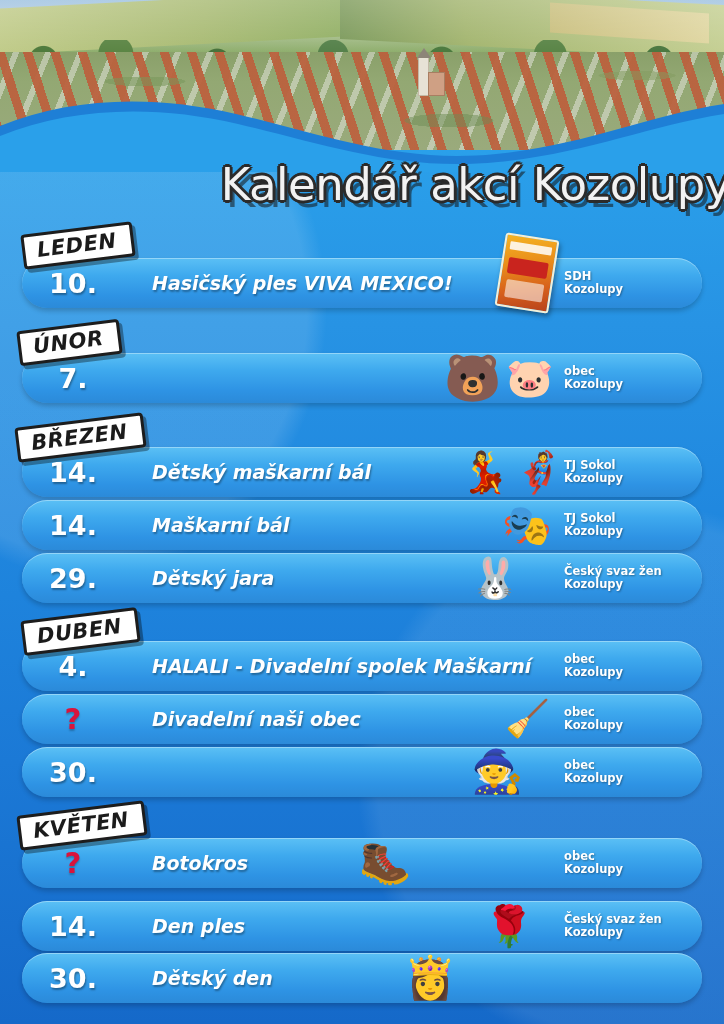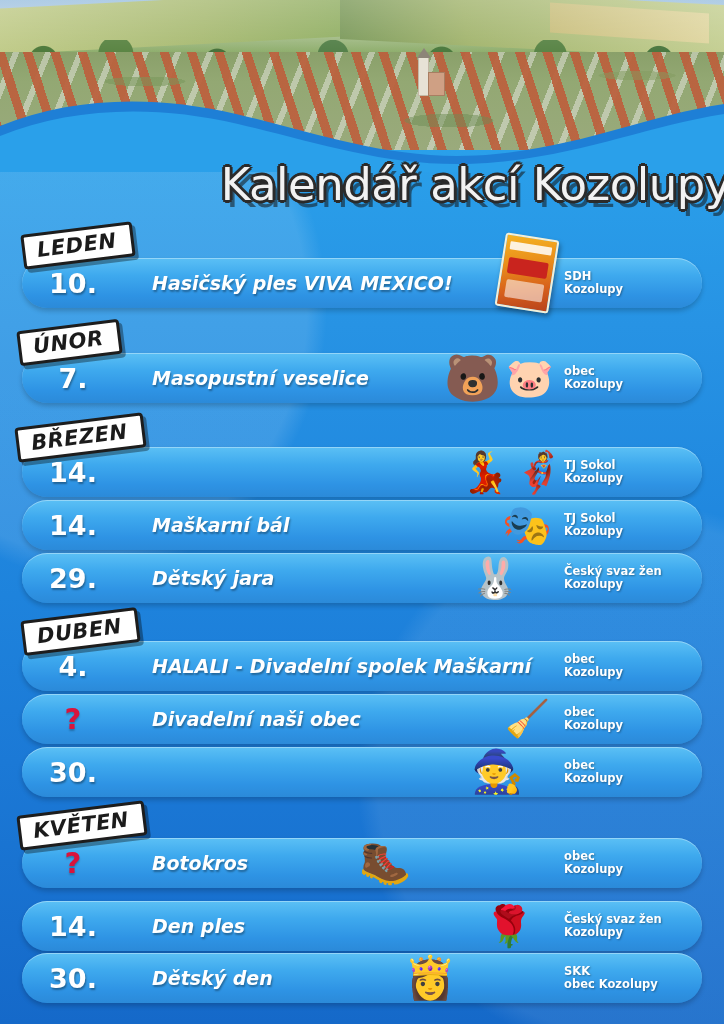--- a/index.html
+++ b/index.html
@@ -276,33 +276,33 @@
   <div class="org">
     <div>SDH</div>
     <div>Kozolupy</div>
   </div>
 </div>
 
 <div class="month" style="left:18px; top:325px;">ÚNOR</div>
 
 <div class="row" style="top:353px;">
   <div class="day">7.</div>
-  <div class="ev-title">Masopustní veselice</div>
   <div class="art" style="right:200px; font-size:46px;">🐻</div>
   <div class="art" style="right:148px; font-size:38px;">🐷</div>
   <div class="org">
     <div>obec</div>
     <div>Kozolupy</div>
   </div>
 </div>
 
 <div class="month" style="left:16px; top:420px;">BŘEZEN</div>
 
 <div class="row" style="top:447px;">
   <div class="day">14.</div>
+  <div class="ev-title">Dětský maškarní bál</div>
   <div class="art" style="right:192px; font-size:40px;">💃</div>
   <div class="art" style="right:138px; font-size:40px;">🦸</div>
   <div class="org">
     <div>TJ Sokol</div>
     <div>Kozolupy</div>
   </div>
 </div>
 
 <div class="row" style="top:500px;">
   <div class="day">14.</div>
@@ -373,17 +373,13 @@
   <div class="org">
     <div>Český svaz žen</div>
     <div>Kozolupy</div>
   </div>
 </div>
 
 <div class="row" style="top:953px;">
   <div class="day">30.</div>
   <div class="ev-title">Dětský den</div>
   <div class="art" style="right:245px; font-size:42px;">👸</div>
-  <div class="org">
-    <div>SKK</div>
-    <div>obec Kozolupy</div>
-  </div>
 </div>
 
 </body></html>

